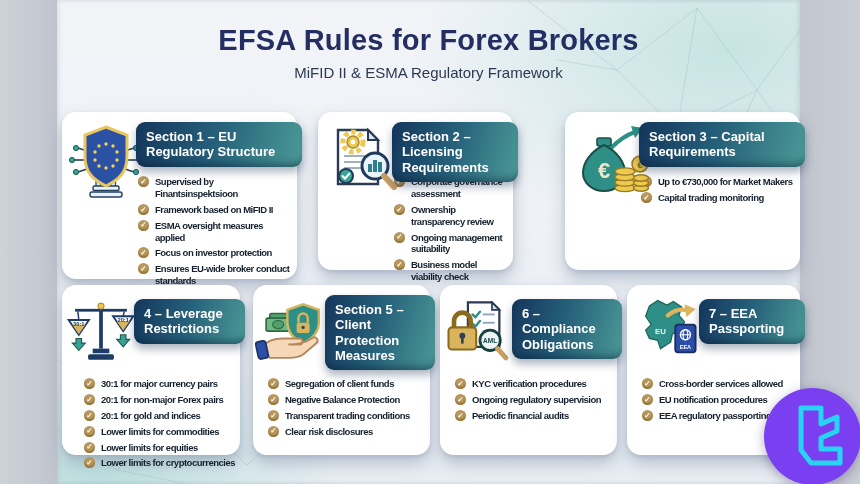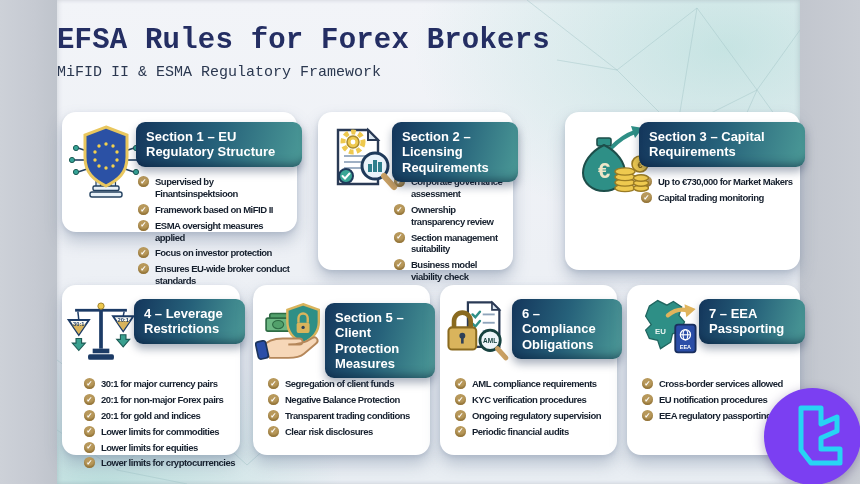--- a/index.html
+++ b/index.html
@@ -14,21 +14,21 @@
     background:linear-gradient(90deg,#c2c6ce 0%,#c9cdd4 100%); z-index:1; }
 
   .main { position:absolute; left:57px; top:0; width:743px; height:484px; z-index:2;
     background:
       radial-gradient(60% 55% at 90% 10%, rgba(134,204,195,.40), rgba(134,204,195,0) 70%),
       radial-gradient(45% 42% at 6% 100%, rgba(134,204,195,.45), rgba(134,204,195,0) 72%),
       linear-gradient(180deg,#f2f4f8 0%,#edf0f5 55%,#e9eef3 100%);
     box-shadow: inset 2px 0 4px rgba(60,70,90,.10), inset -2px 0 4px rgba(60,70,90,.10); }
   .decor { position:absolute; inset:0; pointer-events:none; }
 
-  .header { position:absolute; left:57px; top:24px; width:804px; z-index:3;font-family:Liberation Mono, monospace; }
+  .header { position:absolute; left:57px; top:24px; width:743px; text-align:center; z-index:3; }
   .title { font-size:29px; font-weight:800; color:#242e63; letter-spacing:.2px; }
   .subtitle { font-size:15px; font-weight:400; color:#2b3850; margin-top:7px; }
 
   .card { position:absolute; background:#ffffff; border-radius:14px; z-index:3;
     box-shadow:0 9px 16px rgba(124,139,164,.45), 0 2px 4px rgba(124,139,164,.25); }
 
   .banner { position:absolute; border-radius:9px; color:#fff; font-weight:700;
     font-size:13px; line-height:1.18; padding:7px 10px; display:flex; align-items:center;
     background:linear-gradient(104deg,#14365c 0%,#26617a 48%,#4b9a97 100%);
     box-shadow:0 5px 9px rgba(15,35,70,.35), inset 0 -9px 10px -7px rgba(6,22,48,.55); z-index:2; }
@@ -37,35 +37,35 @@
 
   ul.bullets { position:absolute; list-style:none; }
   ul.bullets li { display:flex; gap:6px; align-items:flex-start; margin-bottom:4px;
     font-size:9.5px; font-weight:700; letter-spacing:-0.5px; line-height:1.25; color:#16202e; }
   .chk { flex:0 0 auto; width:11px; height:11px; border-radius:50%; background:#b8995b;
     display:flex; align-items:center; justify-content:center; margin-top:0px;
     box-shadow:inset 0 -2px 2px rgba(116,86,28,.55); }
   .chk::after { content:"✓"; color:#fff; font-size:7.5px; font-weight:700; letter-spacing:0; }
 
   
-  .c1 { left:62px;  top:112px; width:235px; height:120px; }
+  .c1 { left:62px;  top:112px; width:235px; height:167px; }
   .c2 { left:318px; top:112px; width:195px; height:158px; }
   .c3 { left:565px; top:112px; width:235px; height:158px; }
   .r1 .banner { left:74px; top:10px; right:-5px; min-height:44px; }
   .r1 .icon { left:4px; top:8px; width:80px; height:80px; }
   .r1 ul.bullets { left:76px; right:5px; top:64px; }
 
   
   .c4 { left:62px;  top:285px; width:178px; height:170px; }
   .c5 { left:253px; top:285px; width:177px; height:170px; }
   .c6 { left:440px; top:285px; width:177px; height:170px; }
   .c7 { left:627px; top:285px; width:173px; height:170px; }
   .r2 .icon { left:2px; top:10px; width:74px; height:74px; }
   .r2 .banner { left:72px; top:14px; right:-5px; min-height:40px; }
-  .c5 .banner { top:18px; }
+  .c5 .banner { top:10px; }
   .r2 ul.bullets { left:15px; right:5px; top:93px; }
   .c4 ul.bullets { left:22px; }
 
   .logo { position:absolute; left:764px; top:388px; width:97px; height:97px; z-index:10;
     filter:drop-shadow(0 3px 6px rgba(40,20,90,.35)); }
 
   svg text { font-family:"Liberation Sans", sans-serif; font-weight:700; }
 </style>
 </head>
 <body>
@@ -182,21 +182,21 @@
       <li>
           <span class="chk"></span>
           <span>Corporate governance assessment</span>
         </li>
       <li>
           <span class="chk"></span>
           <span>Ownership transparency review</span>
         </li>
       <li>
           <span class="chk"></span>
-          <span>Section management suitability</span>
+          <span>Ongoing management suitability</span>
         </li>
       <li>
           <span class="chk"></span>
           <span>Business model viability check</span>
         </li>
     </ul>
   </div>
 
   <div class="card r1 c3">
     <svg class="icon" viewBox="0 0 80 80">
@@ -328,24 +328,20 @@
       <circle cx="22" cy="44" r="3.2" fill="#2e4057"></circle>
         <rect x="20.6" y="45.5" width="2.8" height="7" fill="#2e4057"></rect>
       <circle cx="52" cy="49" r="11" fill="#eef5f9" stroke="#16413f" stroke-width="3"></circle>
       <text x="52" y="52" text-anchor="middle" font-size="7" fill="#16413f">AML</text>
       <line x1="60" y1="58" x2="69" y2="68" stroke="#c9a063" stroke-width="5.5" stroke-linecap="round"></line>
     </svg>
     <div class="banner">6 – Compliance Obligations</div>
     <ul class="bullets">
       <li>
           <span class="chk"></span>
-          <span>AML compliance requirements</span>
-        </li>
-      <li>
-          <span class="chk"></span>
           <span>KYC verification procedures</span>
         </li>
       <li>
           <span class="chk"></span>
           <span>Ongoing regulatory supervision</span>
         </li>
       <li>
           <span class="chk"></span>
           <span>Periodic financial audits</span>
         </li>

